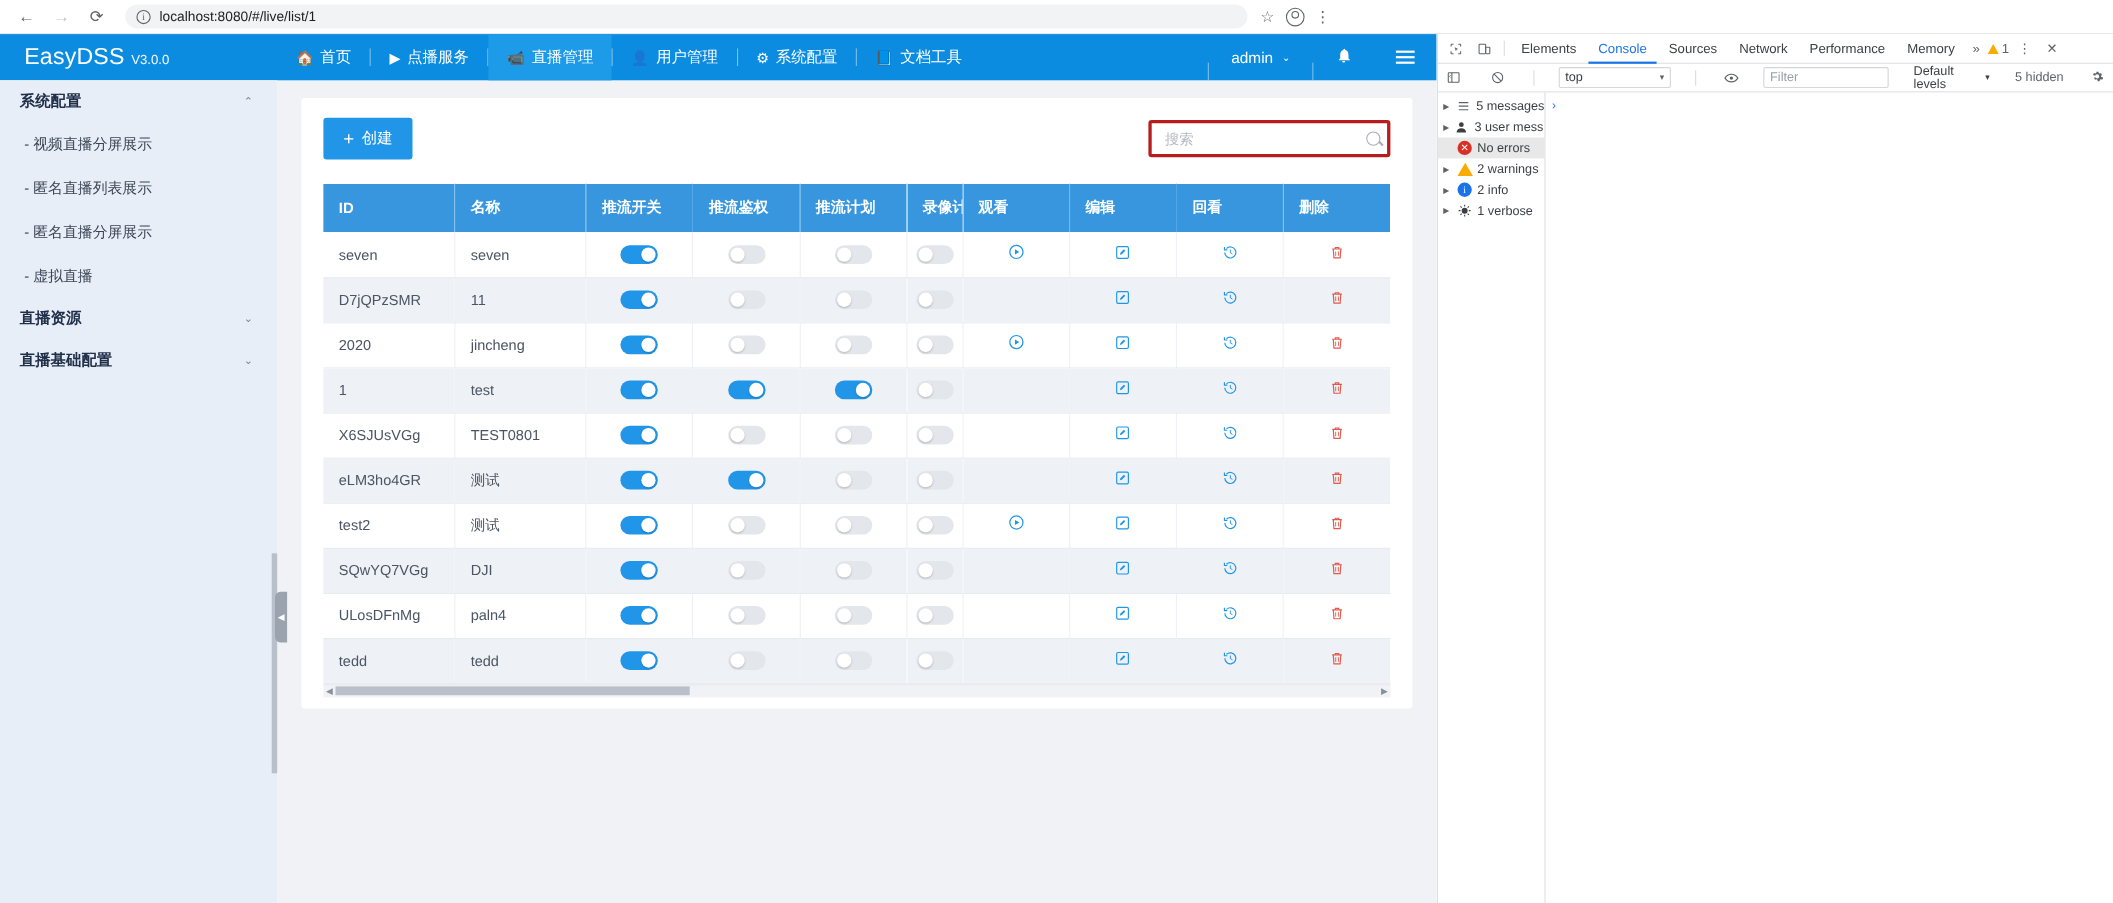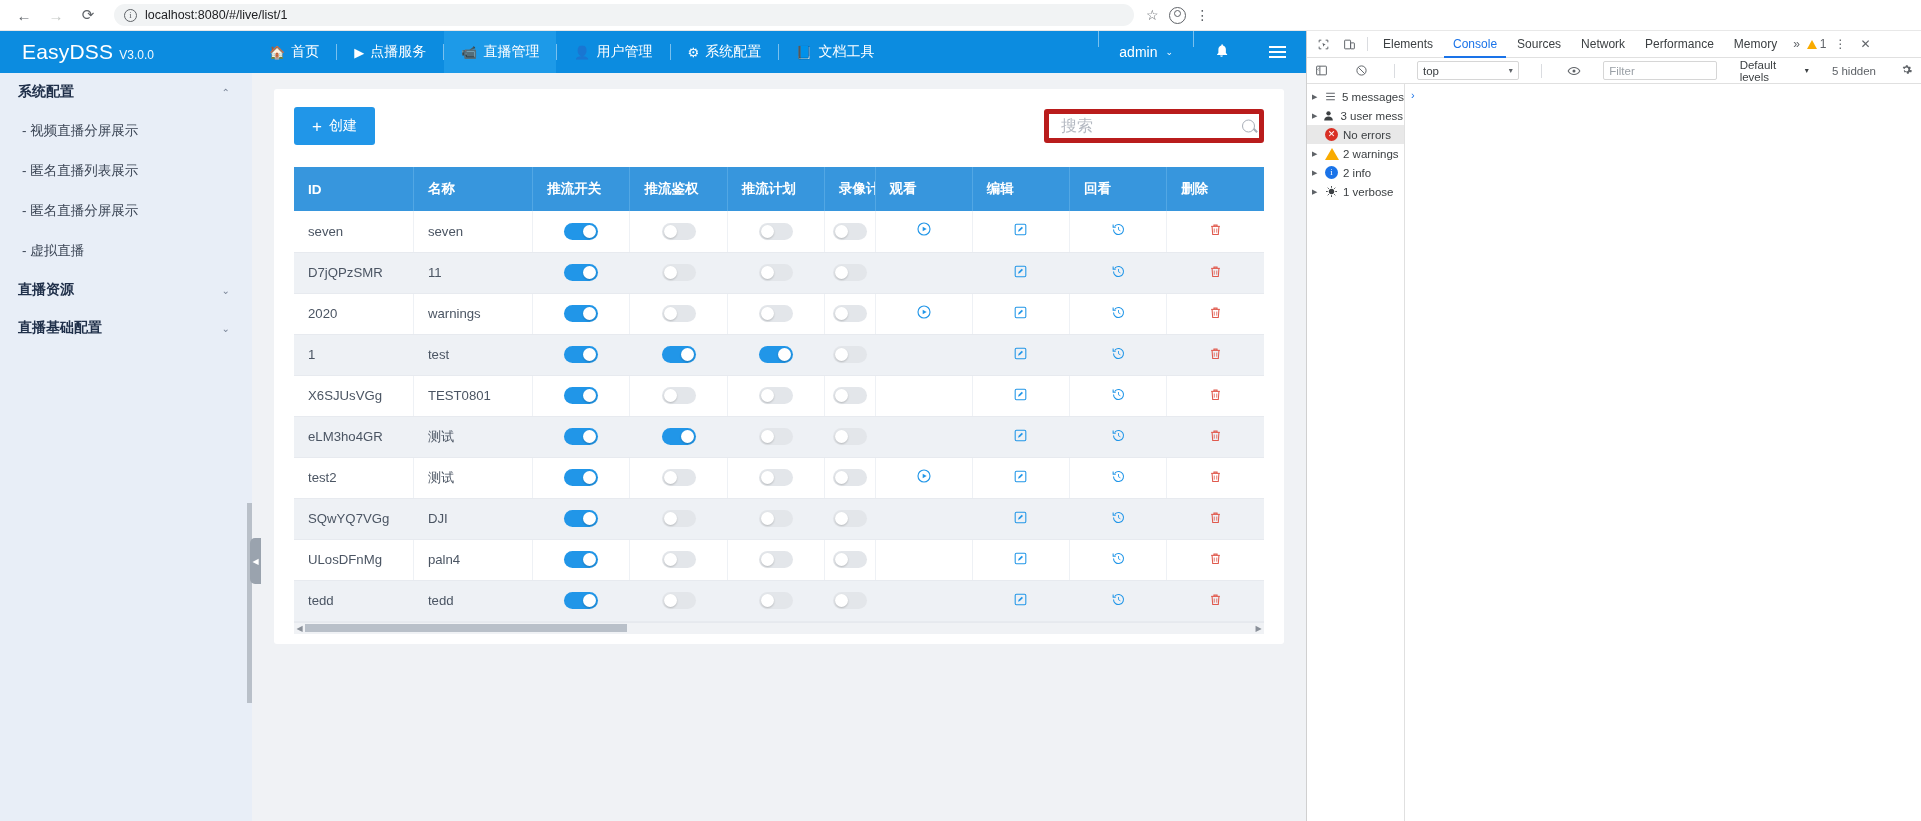--- a/index.html
+++ b/index.html
@@ -51,21 +51,21 @@
   .brand-name { font-size:21px; letter-spacing:.2px; }
   .brand-ver { font-size:12px; opacity:.95;text-align:center; }
   .navitems { display:flex; align-items:center; height:100%; }
   .navitem {
     display:flex; align-items:center; gap:6px; padding:0 17px; height:100%;
     font-size:14px; cursor:pointer; white-space:nowrap;
   }
   .navitem.active { background:#1d9ae8; }
   .navsep { width:1px; height:16px; background:rgba(255,255,255,.45); }
   .nav-ic { font-size:13px; line-height:1; display:inline-block; }
-  .navright { margin-left:auto; display:flex; align-items:flex-start; height:100%; }
+  .navright { margin-left:auto; display:flex; align-items:flex-end; height:100%; }
   .navright .navitem { padding:0 20px; }
   .caret { font-size:9px; margin-left:2px; }
   .bell { font-size:15px; }
   .burger { display:inline-flex; flex-direction:column; gap:3px; }
   .burger i { display:block; width:17px; height:2px; background:#fff; }
 
   
   .content-row { flex:1; display:flex; min-height:0; }
   .sidebar { width:252px; flex:none; background:#e8eef7; position:relative; padding-top:0; }
   .sb-group {
@@ -97,22 +97,22 @@
   .card { background:#fff; border-radius:3px; padding:18px 20px 10px 20px; }
   .card-top { display:flex; align-items:center; justify-content:space-between; }
   .btn-create {
     background:#2196e8; color:#fff; border:none; height:38px; padding:0 18px;
     border-radius:3px; font-size:14px; display:flex; align-items:center; gap:7px;
     cursor:pointer; font-family:inherit;
   }
   .btn-create .plus { font-size:17px; line-height:1; }
   .search-wrap { position:relative; width:220px; }
   .search-input {
-    width:100%; height:34px; border:5px solid #b91c1c; border-radius:3px;
-    padding:0 32px 0 12px; font-size:16px; color:#444; font-family:inherit; outline:none;
+    width:100%; height:34px; border:3px solid #b91c1c; border-radius:3px;
+    padding:0 32px 0 12px; font-size:13px; color:#444; font-family:inherit; outline:none;
     background:#fff;
   }
   .search-input::placeholder { color:#b4b9c2; }
   .search-ic {
     position:absolute; right:9px; top:50%; transform:translateY(-50%);
     width:13px; height:13px; border:1.5px solid #a8aeb8; border-radius:50%;
   }
   .search-ic::after { content:""; position:absolute; width:5px;height:1.6px;background:#a8aeb8;
     transform:rotate(45deg); right:-4px; bottom:0px; }
 
@@ -396,21 +396,21 @@
                           </svg></span></td>
                       <td class="ctr"><span class="ic-del"><svg width="15" height="15" viewBox="0 0 24 24" fill="none" stroke="#e05a4e" stroke-width="1.7">
                             <path d="M5 7h14"></path>
                             <path d="M9.5 7V5h5v2"></path>
                             <path d="M6.5 7l1 13h9l1-13"></path>
                             <path d="M10 10.5v6.5M14 10.5v6.5" stroke-width="1.3"></path>
                           </svg></span></td>
                     </tr>
                     <tr>
                       <td>2020</td>
-                      <td>warnings</td>
+                      <td>jincheng</td>
                       <td class="ctr"><span class="tg on"></span></td>
                       <td class="ctr"><span class="tg "></span></td>
                       <td class="ctr"><span class="tg "></span></td>
                       <td class="ctr"><span class="tg "></span></td>
                       <td class="ctr"><span class="ic-play"><svg width="16" height="16" viewBox="0 0 24 24" fill="none" stroke="#2196e8" stroke-width="1.7">
                             <circle cx="12" cy="12" r="9"></circle>
                             <path d="M10 8.5l6 3.5-6 3.5z" fill="#2196e8" stroke="none"></path>
                           </svg></span></td>
                       <td class="ctr"><span class="ic-edit"><svg width="15" height="15" viewBox="0 0 24 24" fill="none" stroke="#2196e8" stroke-width="1.7">
                             <rect x="3.5" y="3.5" width="17" height="17" rx="2"></rect>

